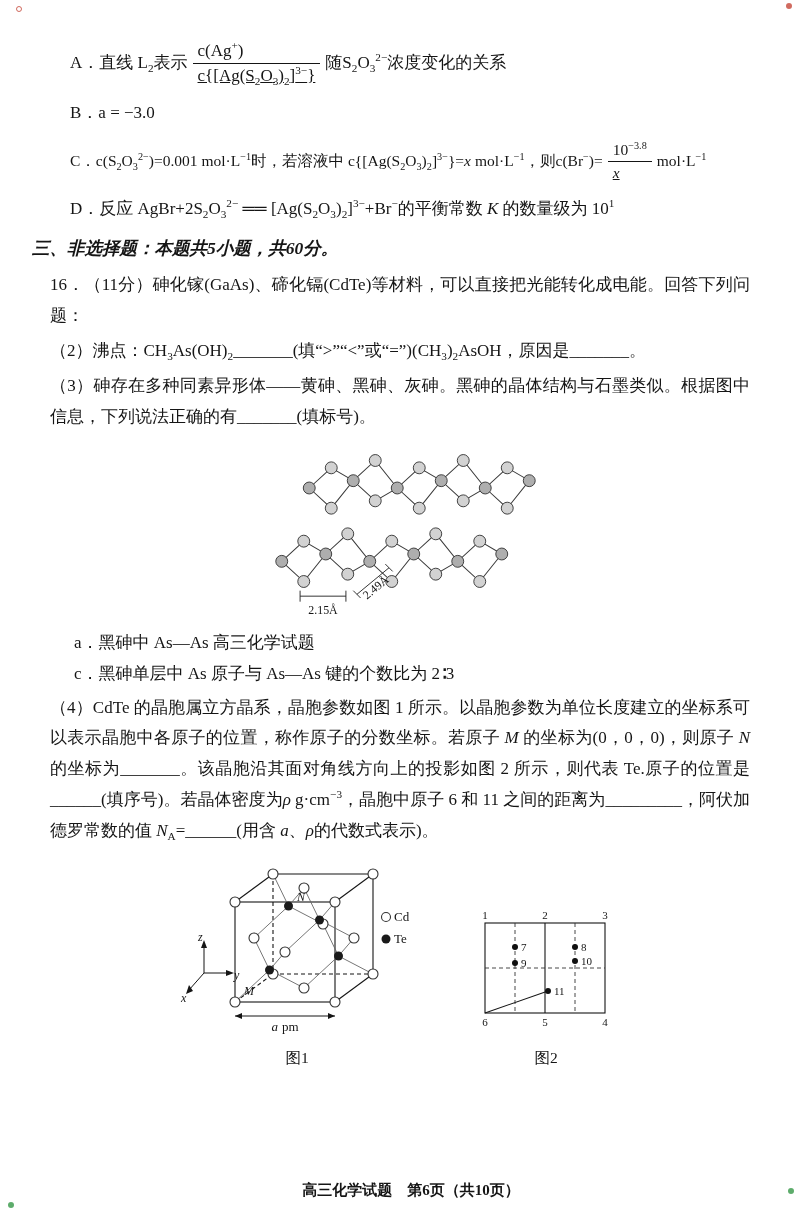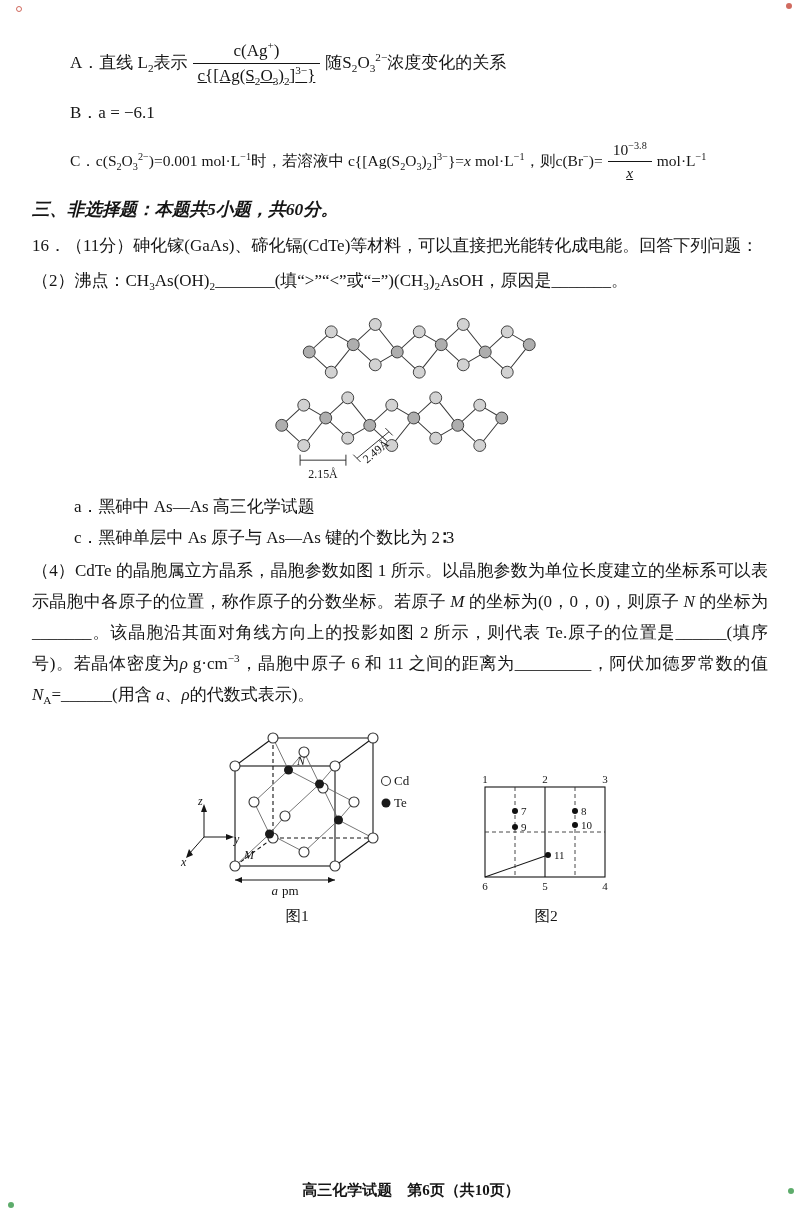--- a/index.html
+++ b/index.html
@@ -15,32 +15,32 @@
 
   .print-mark { position:absolute; width:6px; height:6px; border-radius:50%; opacity:.75; }
   .pm-tl { left:16px; top:6px;  border:1.5px solid #c0392b; }
   .pm-tr { right:8px; top:3px;  background:#c0392b; }
   .pm-bl { left:8px;  bottom:6px; background:#27903a; }
   .pm-br { right:6px; bottom:20px; background:#27903a; }
 
   .opt { margin:0 0 13px 38px; line-height:1.55; }
   .inline-formula { display:flex; align-items:center; white-space:nowrap; }
   .opt-c { font-size:15.5px; }
-  .frac { display:inline-block; text-align:center; vertical-align:middle; line-height:1.3; margin:0 5px; }
+  .frac { display:inline-block; text-align:left; vertical-align:middle; line-height:1.3; margin:0 5px; }
   .frac .num { display:block; border-bottom:1.2px solid #151515; padding:0 5px 1px 5px; }
   .frac .den { display:block; padding:1px 5px 0 5px;text-decoration:underline; }
 
   .section-title { font-weight:bold; font-size:17.5px; margin:14px 0 10px 0;font-style:italic; }
-  .para { line-height:1.82; text-align:justify; margin:4px 0; }
+  .para { line-height:1.82; text-align:justify; margin:4px 18px; }
   .choice { margin:5px 0 5px 42px; line-height:1.55; }
 
   .fig-center { display:flex; justify-content:center; margin:6px 0 2px 0; }
   .figrow { display:flex; justify-content:center; align-items:flex-end; gap:54px; margin-top:8px; }
   .figblock { text-align:center; }
-  .figcap { font-size:15.5px; margin-top:0; }
+  .figcap { font-size:15.5px; margin-top:6px; }
 
   .footer { position:absolute; left:11px; bottom:14px; width:100%; text-align:center;
             font-weight:bold; font-size:15px; }
 
   svg text { font-family:"Liberation Serif","DejaVu Serif",serif; fill:#151515; }
 </style>
 </head>
 <body>
 
 <div class="page">
@@ -53,36 +53,38 @@
   <div class="opt inline-formula">
     <span>A．</span>
     <span>直线 L<sub>2</sub>表示</span>
     <span class="frac">
       <span class="num">c(Ag<sup>+</sup>)</span>
       <span class="den">c{[Ag(S<sub>2</sub>O<sub>3</sub>)<sub>2</sub>]<sup>3−</sup>}</span>
     </span>
     <span>随S<sub>2</sub>O<sub>3</sub><sup>2−</sup>浓度变化的关系</span>
   </div>
 
-  <div class="opt">B．a = −6.1</div>
+  <div class="opt">B．a = −3.0</div>
 
   <div class="opt inline-formula opt-c">
     <span>C．c(S<sub>2</sub>O<sub>3</sub><sup>2−</sup>)=0.001 mol·L<sup>−1</sup>时，若溶液中 c{[Ag(S<sub>2</sub>O<sub>3</sub>)<sub>2</sub>]<sup>3−</sup>}=<i>x</i> mol·L<sup>−1</sup>，则c(Br<sup>−</sup>)=</span>
     <span class="frac">
       <span class="num">10<sup>−3.8</sup></span>
       <span class="den"><i>x</i></span>
     </span>
     <span>mol·L<sup>−1</sup></span>
   </div>
 
+  <div class="opt">D．反应 AgBr+2S<sub>2</sub>O<sub>3</sub><sup>2−</sup> ══ [Ag(S<sub>2</sub>O<sub>3</sub>)<sub>2</sub>]<sup>3−</sup>+Br<sup>−</sup>的平衡常数 <i>K</i> 的数量级为 10<sup>1</sup></div>
 
   <div class="section-title">三、非选择题：本题共5小题，共60分。</div>
 
   <div class="para">16．（11分）砷化镓(GaAs)、碲化镉(CdTe)等材料，可以直接把光能转化成电能。回答下列问题：</div>
   <div class="para">（2）沸点：CH<sub>3</sub>As(OH)<sub>2</sub>_______(填“&gt;”“&lt;”或“=”)(CH<sub>3</sub>)<sub>2</sub>AsOH，原因是_______。</div>
+  <div class="para">（3）砷存在多种同素异形体——黄砷、黑砷、灰砷。黑砷的晶体结构与石墨类似。根据图中信息，下列说法正确的有_______(填标号)。</div>
 
   <div class="fig-center">
     <svg width="330" height="186" viewBox="0 0 360 200">
       <g stroke="#3a3a3a" stroke-width="1.1" fill="none">
         <polyline points="81,52 105,30 129,44 153,22 177,52 201,30 225,44 249,22 273,52 297,30 321,44"></polyline>
         <polyline points="81,52 105,74 129,44 153,66 177,52 201,74 225,44 249,66 273,52 297,74 321,44"></polyline>
         <polyline points="51,132 75,110 99,124 123,102 147,132 171,110 195,124 219,102 243,132 267,110 291,124"></polyline>
         <polyline points="51,132 75,154 99,124 123,146 147,132 171,154 195,124 219,146 243,132 267,154 291,124"></polyline>
       </g>
       <g stroke="#333" stroke-width="1">

